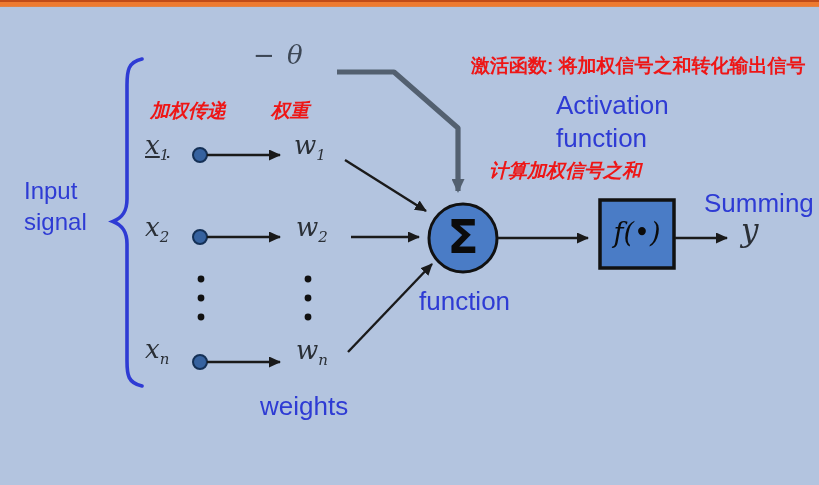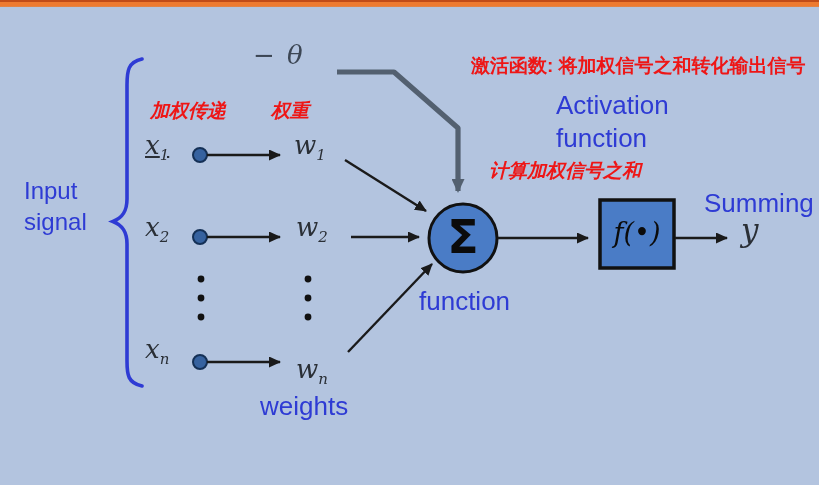--- a/index.html
+++ b/index.html
@@ -128,21 +128,21 @@
   <div class="txt mvar" style="left:145px;top:334px;">
     <span>x</span><sub>n</sub>
   </div>
 
   <div class="txt mvar" style="left:294px;top:130px;">
     <span>w</span><sub>1</sub>
   </div>
   <div class="txt mvar" style="left:296px;top:212px;">
     <span>w</span><sub>2</sub>
   </div>
-  <div class="txt mvar" style="left:296px;top:354px;">
+  <div class="txt mvar" style="left:296px;top:335px;">
     <span>w</span><sub>n</sub>
   </div>
 
   <div class="sigma">Σ</div>
   <div class="fbox-label">f(•)</div>
   <div class="yvar">y</div>
 
   <div class="txt blue activation-label">
     <div>Activation</div>
     <div>function</div>

